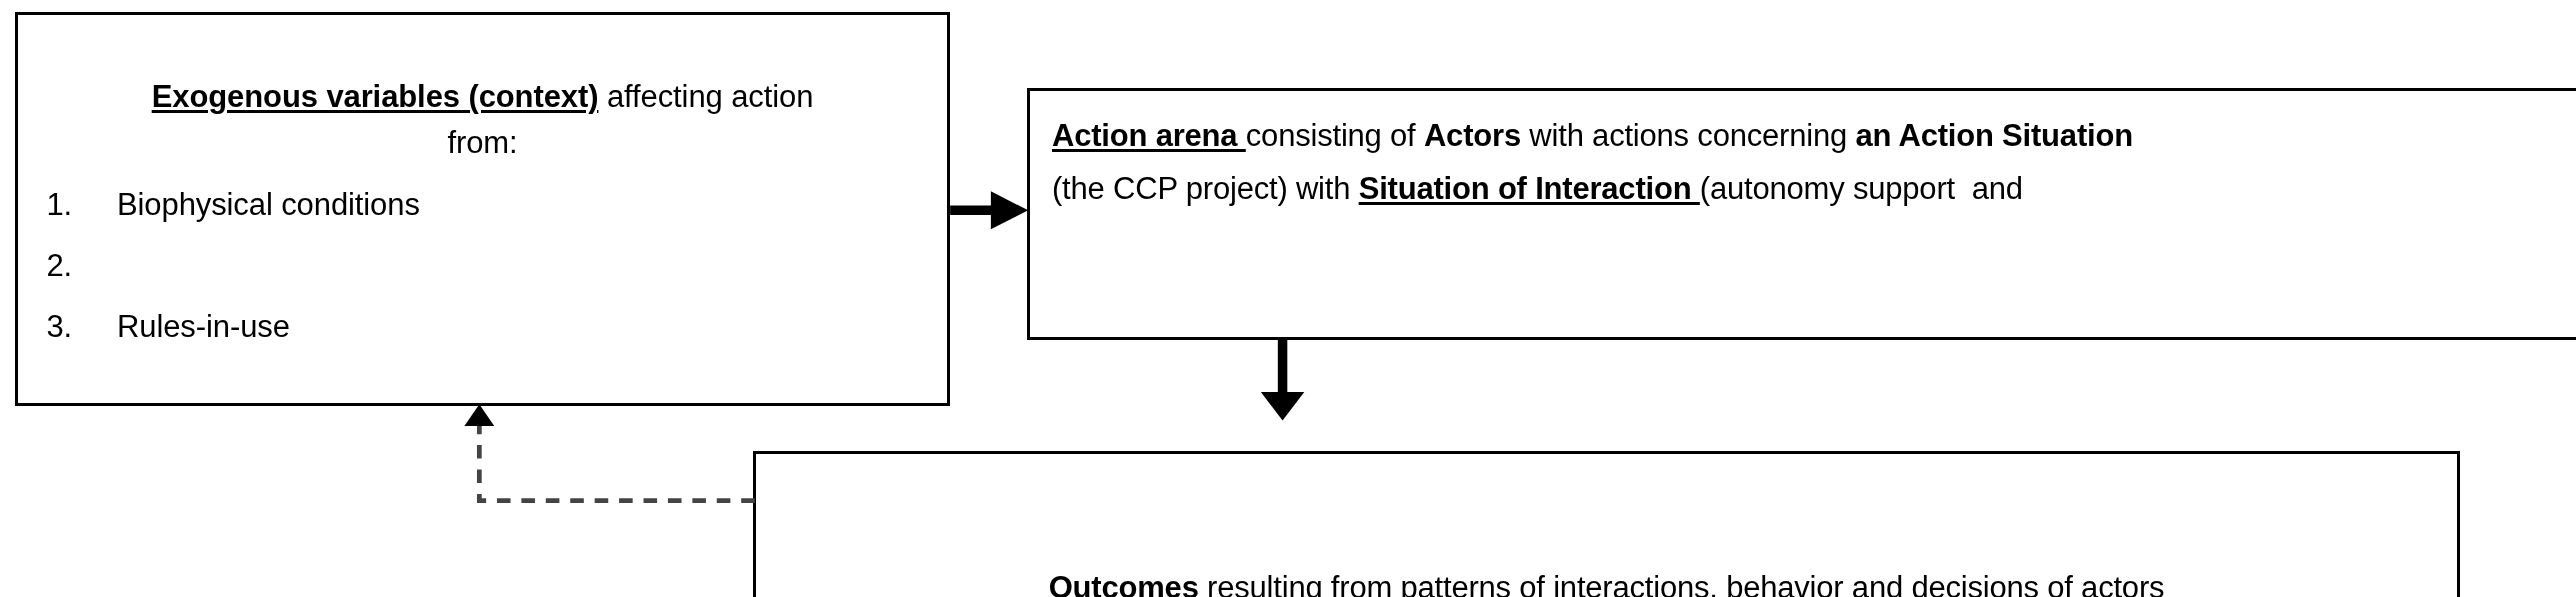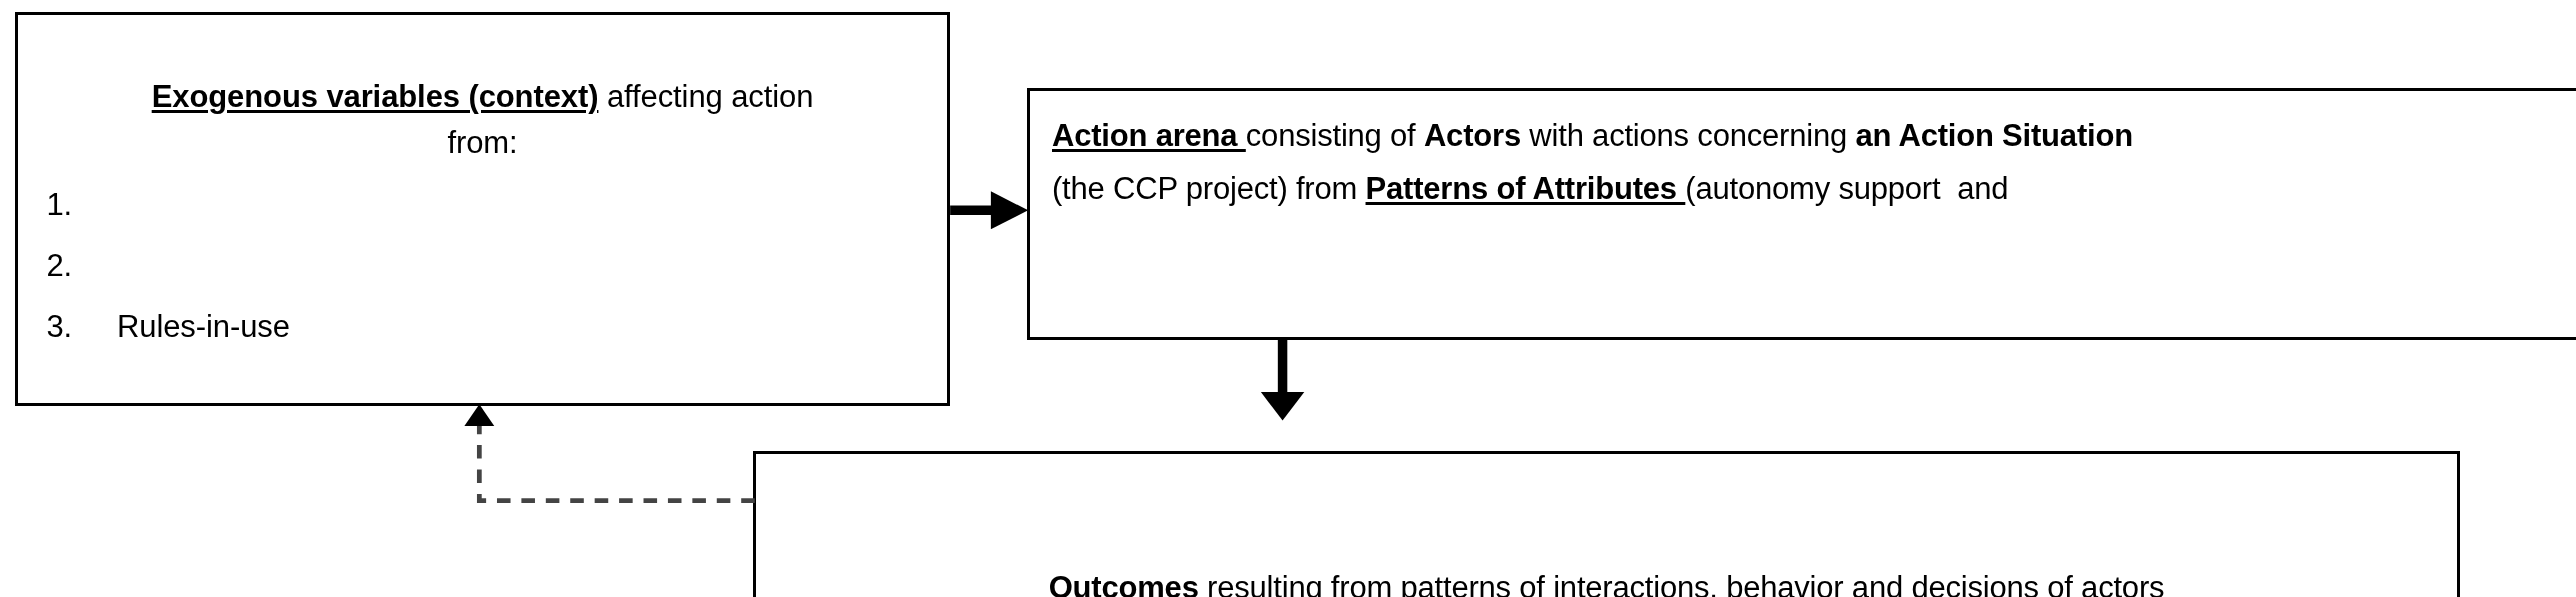--- a/index.html
+++ b/index.html
@@ -119,35 +119,36 @@
 <body>
 
 <div id="stage">
 
   <div class="box" id="box-exogenous">
     <div class="exo-head"><span class="bu">Exogenous variables (context)</span><span> affecting action</span><br><span>from:</span></div>
 
     <ul class="exo-list">
       <li>
         <span class="exo-num">1.</span>
+        <span>Biophysical conditions</span>
       </li>
       <li>
         <span class="exo-num">2.</span>
       </li>
       <li>
         <span class="exo-num">3.</span>
         <span>Rules-in-use</span>
       </li>
     </ul>
   </div>
 
   <div class="box" id="box-action-arena">
     <div class="line"><span class="bu">Action arena </span><span>consisting of </span><span class="b">Actors</span><span> with actions concerning </span><span class="b">an Action Situation</span></div>
 
-    <div class="line"><span>(the CCP project) from </span><span class="bu">Patterns of Attributes </span><span class="i">(autonomy support  and</span></div>
+    <div class="line"><span>(the CCP project) with </span><span class="bu">Situation of Interaction </span><span class="i">(autonomy support  and</span></div>
 
   </div>
 
   <div class="box" id="box-outcomes">
     <div class="line"><span class="bu">Outcomes</span><span> resulting from patterns of interactions, behavior and decisions of actors</span></div>
 
   </div>
 
   <svg id="arrow-layer" viewBox="0 0 3796 880">
 

